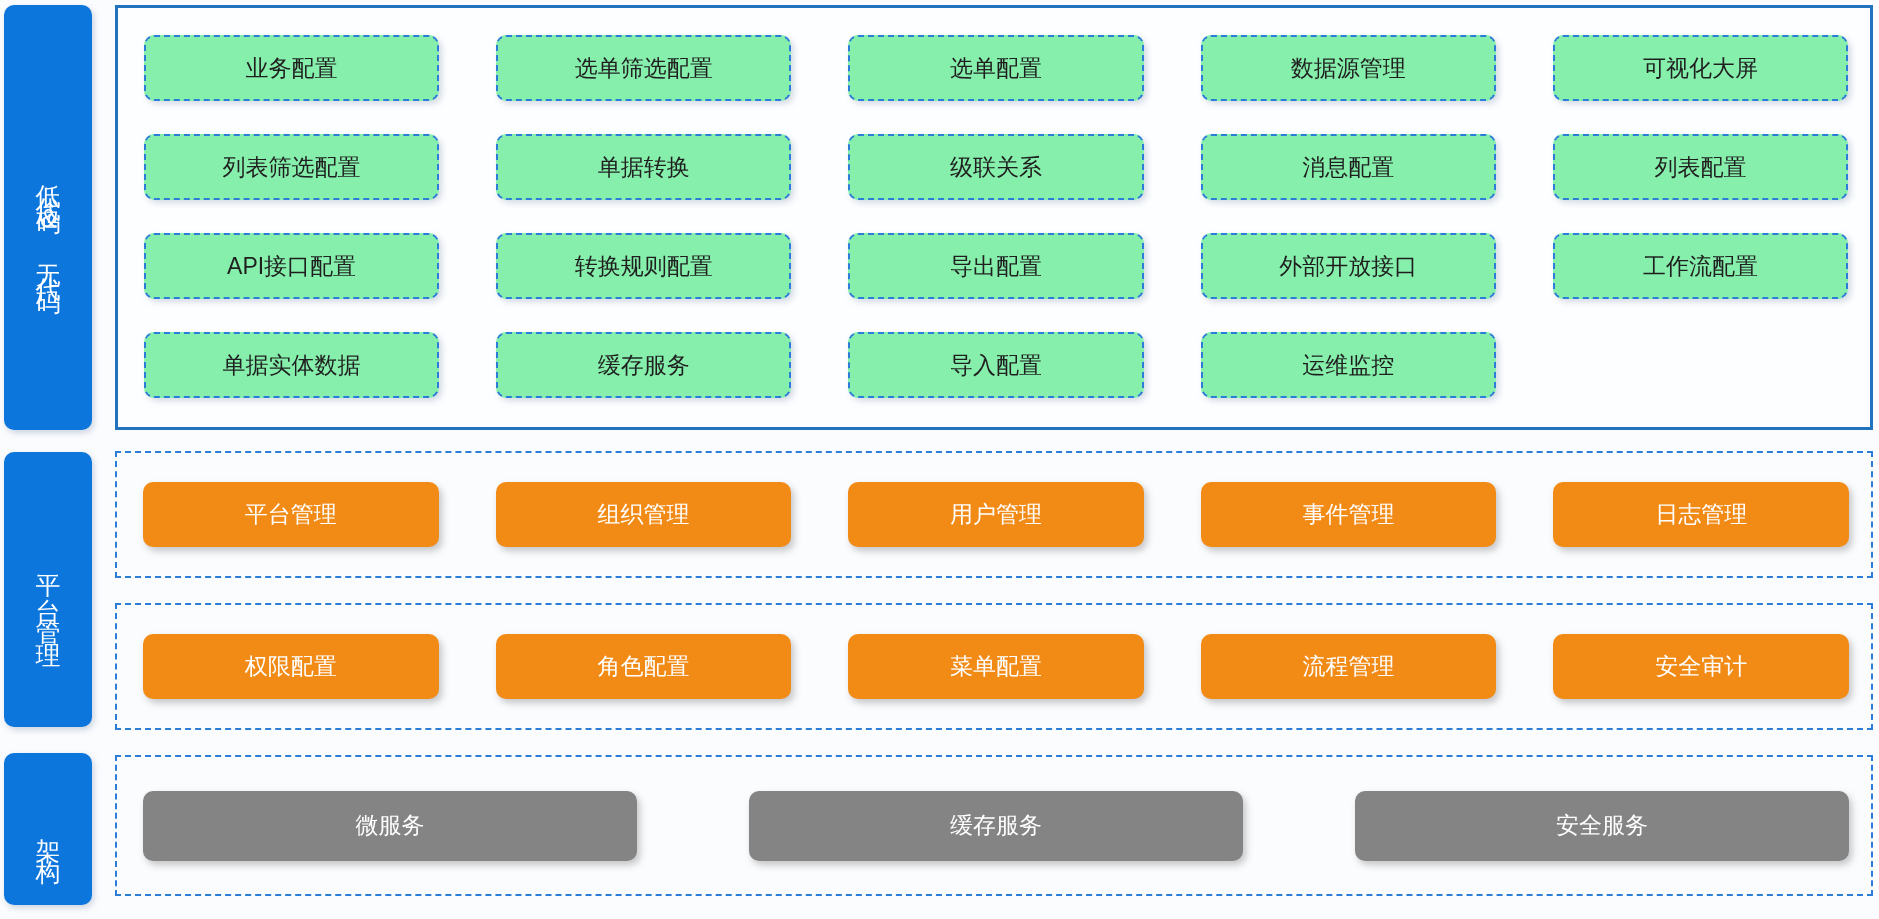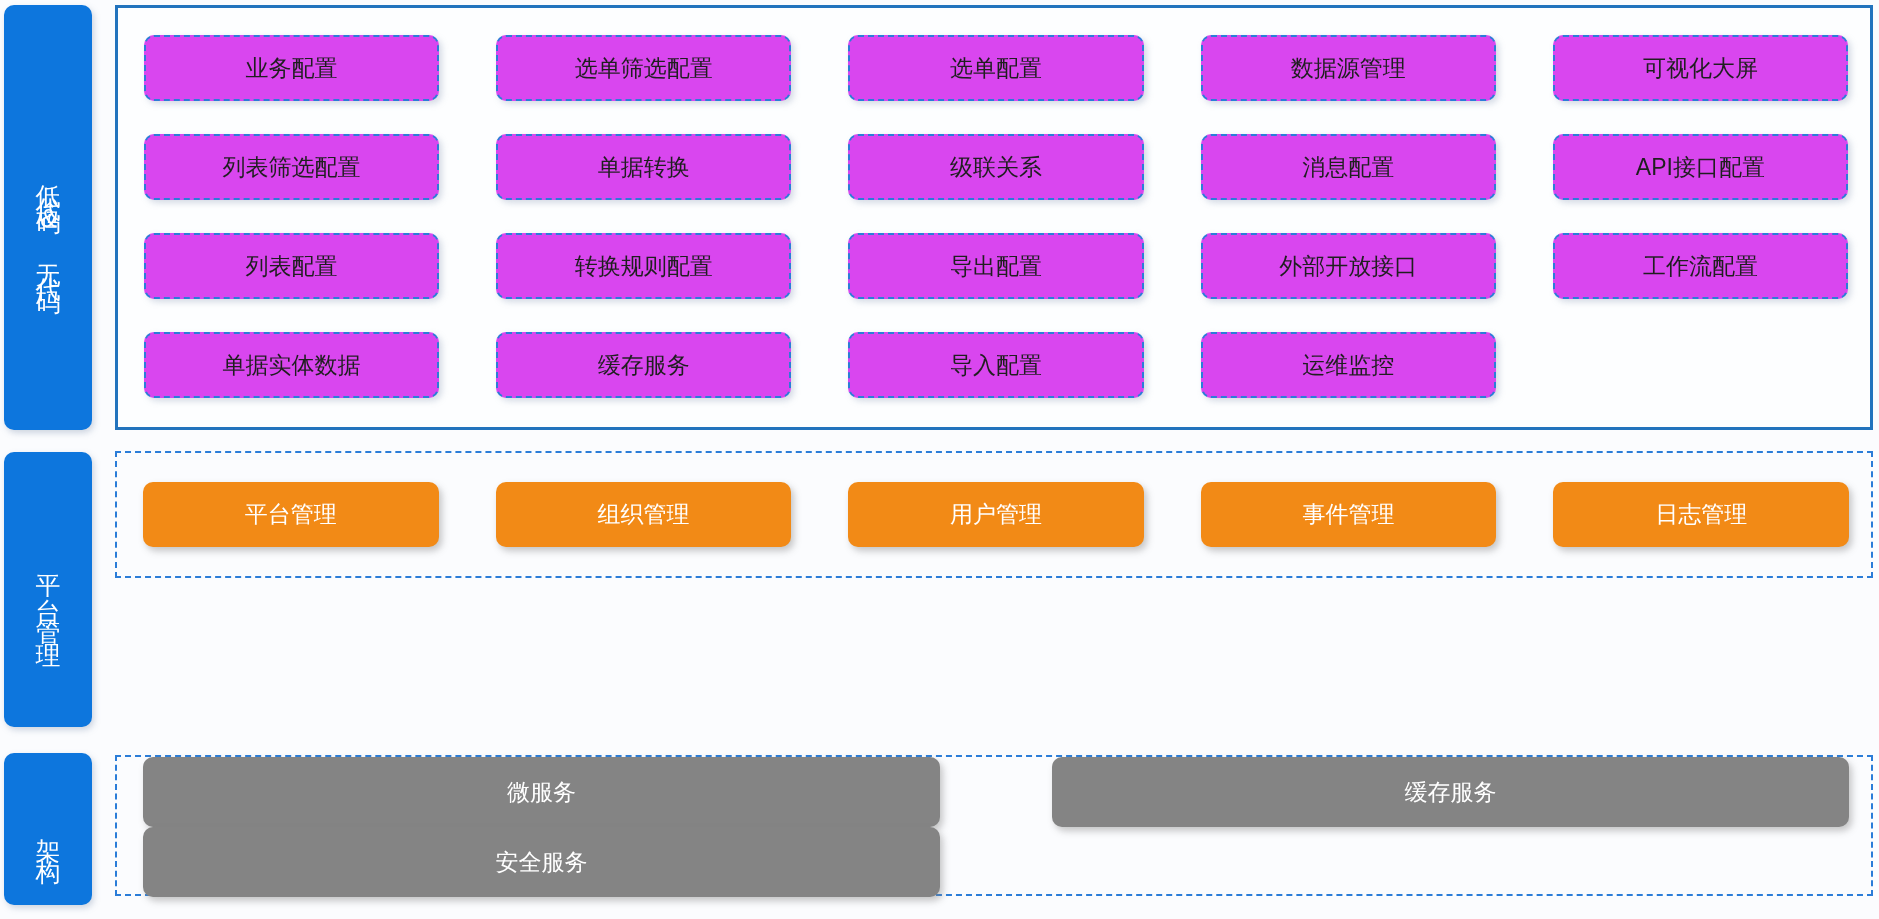--- a/index.html
+++ b/index.html
@@ -44,26 +44,26 @@
   }
   .dashed-box{
     border:2px dashed #2b7dd8;background:transparent;
     display:grid;align-items:center;
     column-gap:57px;
     padding:0 22px 0 26px;
   }
   .row-orange{grid-template-columns:repeat(5,1fr);height:127px;}
   .row-orange-1{top:451px;}
   .row-orange-2{top:603px;}
-  .row-gray{top:755px;height:141px;grid-template-columns:repeat(2,1fr);column-gap:112px;text-align:right;}
+  .row-gray{top:755px;height:141px;grid-template-columns:repeat(3,1fr);column-gap:112px;text-align:right;}
 
   
   .node{
     border:2px dashed #2b7dd8;border-radius:10px;
-    background:#d946ef;
+    background:#86efac;
     display:flex;align-items:center;justify-content:center;
     font-size:23px;color:#1f1f1f;
     box-shadow:3px 3px 6px rgba(140,155,180,.35);
     box-sizing:border-box;
   }
   .btn{
     height:65px;border-radius:10px;
     display:flex;align-items:center;justify-content:center;
     font-size:23px;color:#ffffff;
     box-shadow:3px 4px 7px rgba(130,130,130,.45);
@@ -91,41 +91,48 @@
     <div class="node">选单筛选配置</div>
     <div class="node">选单配置</div>
     <div class="node">数据源管理</div>
     <div class="node">可视化大屏</div>
 
     <div class="node">列表筛选配置</div>
     <div class="node">单据转换</div>
     <div class="node">级联关系</div>
     <div class="node">消息配置</div>
 
+    <div class="node">列表配置</div>
     <div class="node">API接口配置</div>
-    <div class="node">列表配置</div>
     <div class="node">转换规则配置</div>
     <div class="node">导出配置</div>
     <div class="node">外部开放接口</div>
 
     <div class="node">工作流配置</div>
     <div class="node">单据实体数据</div>
     <div class="node">缓存服务</div>
     <div class="node">导入配置</div>
     <div class="node">运维监控</div>
   </div>
 
   <div class="container dashed-box row-orange row-orange-1">
     <div class="btn btn-orange">平台管理</div>
     <div class="btn btn-orange">组织管理</div>
     <div class="btn btn-orange">用户管理</div>
     <div class="btn btn-orange">事件管理</div>
     <div class="btn btn-orange">日志管理</div>
   </div>
 
+  <div class="container dashed-box row-orange row-orange-2">
+    <div class="btn btn-orange">权限配置</div>
+    <div class="btn btn-orange">角色配置</div>
+    <div class="btn btn-orange">菜单配置</div>
+    <div class="btn btn-orange">流程管理</div>
+    <div class="btn btn-orange">安全审计</div>
+  </div>
 
   <div class="container dashed-box row-gray">
     <div class="btn btn-gray">微服务</div>
     <div class="btn btn-gray">缓存服务</div>
     <div class="btn btn-gray">安全服务</div>
   </div>
 
 </div>
 
 </body></html>

